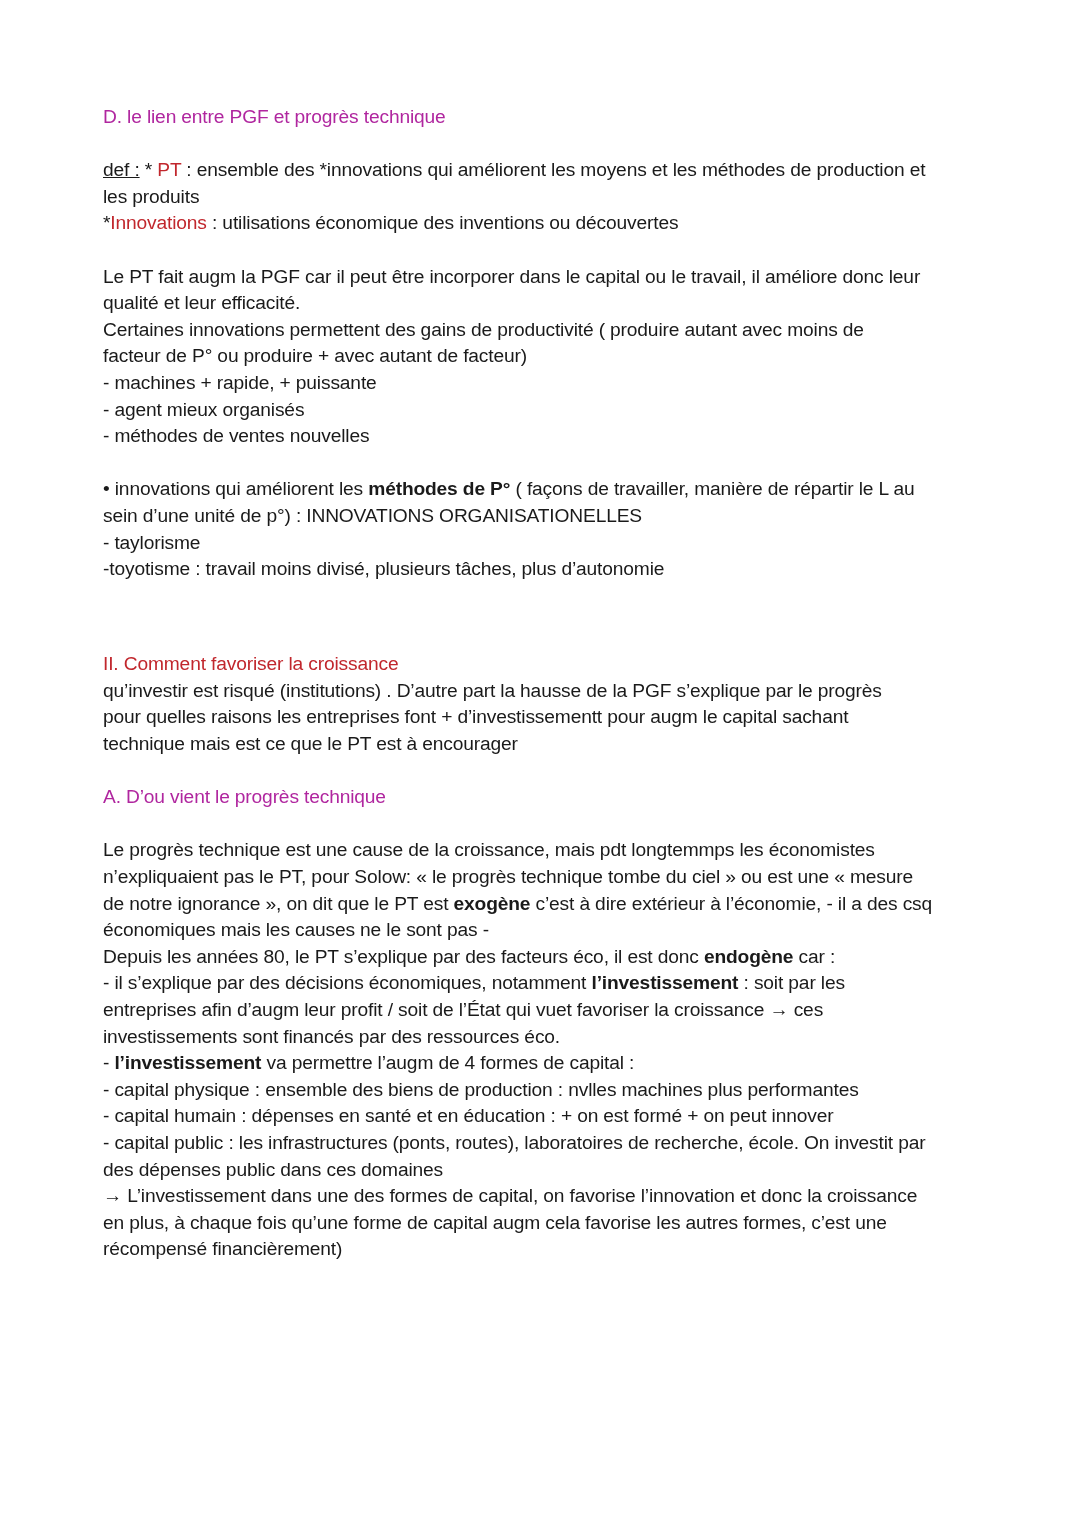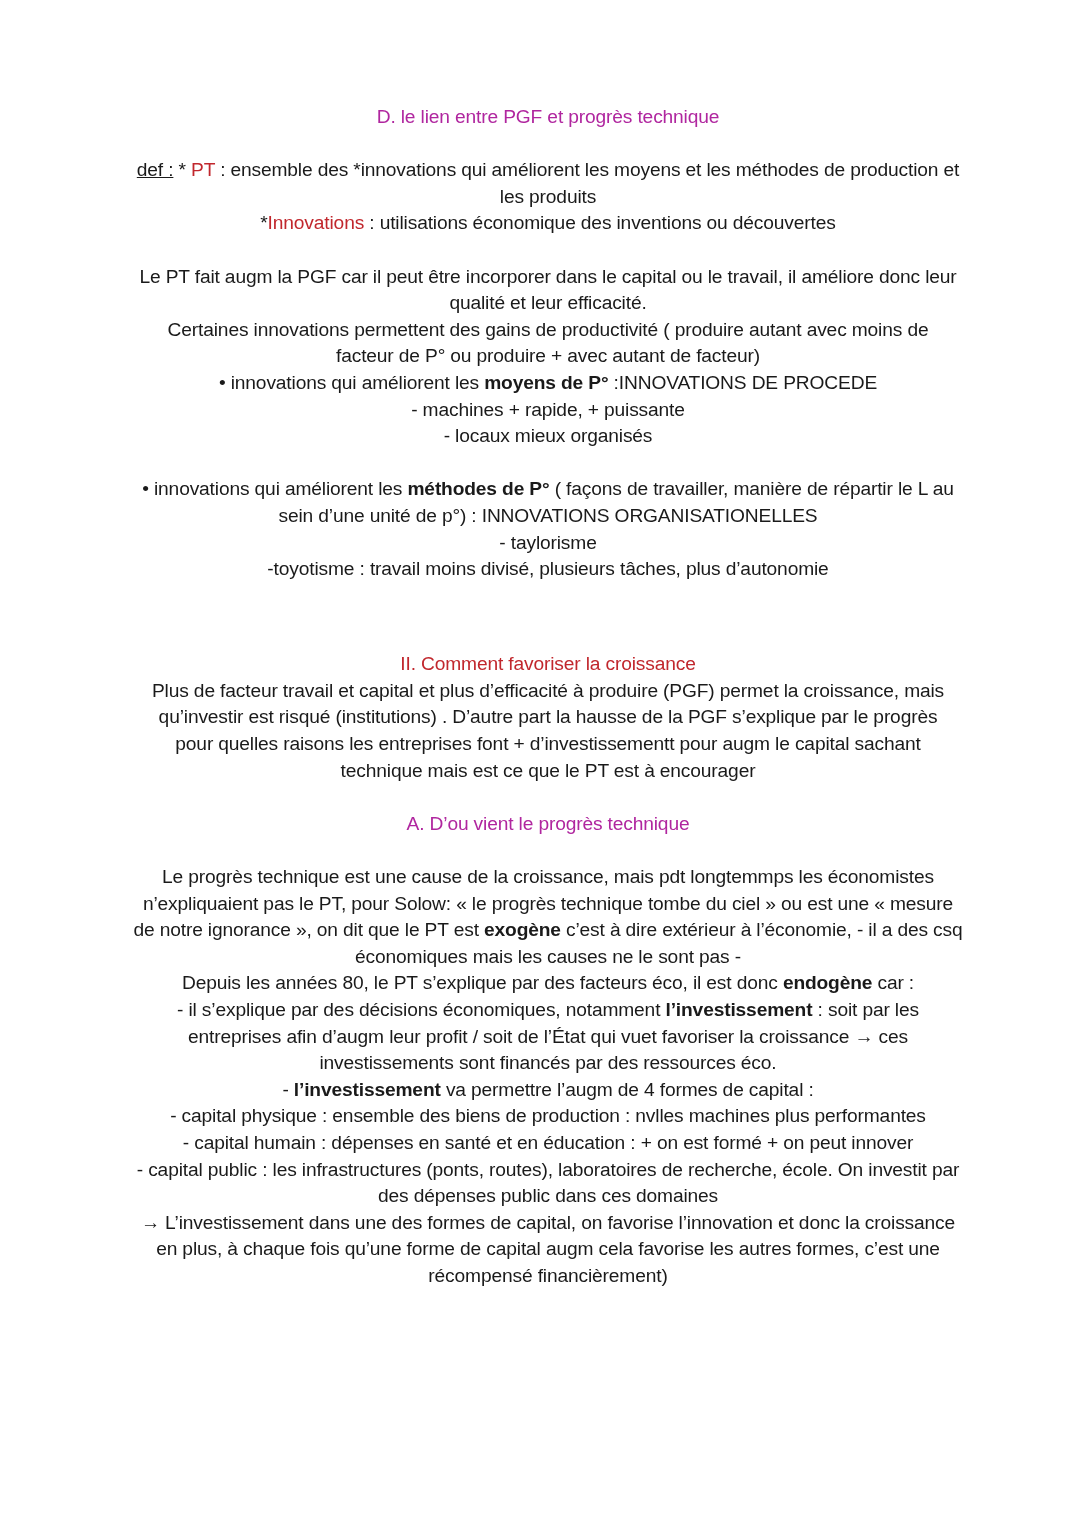--- a/index.html
+++ b/index.html
@@ -17,21 +17,21 @@
     }
     .page {
       position: absolute;
       left: 103px;
       top: 104px;
       width: 890px;
       font-size: 19.2px;
       line-height: 26.6px;
       letter-spacing: -0.15px;
     }
-    .line { white-space: nowrap; text-align: center; }
+    .line { white-space: nowrap; }
     .blank { height: 26.6px; }
     .h-magenta { color: #b0269f; }
     .h-red { color: #c1272d; margin-top: 42px; }
     .red { color: #c1272d; }
     .u { text-decoration: underline; }
     b { font-weight: bold; }
   </style>
 </head>
 <body>
 
@@ -42,33 +42,32 @@
   <div class="line"><span class="u">def :</span><span> * </span><span class="red">PT</span><span> : ensemble des *innovations qui améliorent les moyens et les méthodes de production et</span></div>
   <div class="line">les produits</div>
   <div class="line"><span>*</span><span class="red">Innovations</span><span> : utilisations économique des inventions ou découvertes</span></div>
   <div class="blank"></div>
 
   <div class="line">Le PT fait augm la PGF car il peut être incorporer dans le capital ou le travail, il améliore donc leur</div>
   <div class="line">qualité et leur efficacité.</div>
   <div class="line">Certaines  innovations permettent des gains de productivité ( produire autant avec moins de</div>
   <div class="line">facteur de P° ou produire + avec autant de facteur)</div>
 
-  <div class="line"><span>• innovations qui améliorent les </span><b>moyens de P°</b><span> :INNOVATIONS DE PROCEDE</span></div>
   <div class="line">- machines + rapide, + puissante</div>
-  <div class="line">- locaux mieux organisés</div>
+  <div class="line">- agent mieux organisés</div>
+  <div class="line">- méthodes de ventes nouvelles</div>
   <div class="blank"></div>
 
   <div class="line"><span>• innovations qui améliorent les </span><b>méthodes de P°</b><span> ( façons de travailler, manière de répartir le L au</span></div>
   <div class="line">sein d’une unité de p°) : INNOVATIONS ORGANISATIONELLES</div>
   <div class="line">- taylorisme</div>
   <div class="line">-toyotisme : travail moins divisé, plusieurs tâches, plus d’autonomie</div>
   <div class="blank"></div>
 
   <div class="line h-red">II. Comment favoriser la croissance</div>
-  <div class="line">Plus de facteur travail et capital et plus d’efficacité à produire (PGF) permet la croissance, mais</div>
   <div class="line">qu’investir est risqué (institutions) . D’autre part la hausse de la PGF s’explique par  le progrès</div>
   <div class="line">pour quelles raisons les entreprises  font + d’investissementt pour augm le capital sachant</div>
   <div class="line">technique mais est ce que le PT est à encourager</div>
   <div class="blank"></div>
 
   <div class="line h-magenta">A. D’ou vient le progrès technique</div>
   <div class="blank"></div>
   <div class="line">Le progrès technique est une cause de la croissance, mais pdt longtemmps  les économistes</div>
   <div class="line">n’expliquaient pas le PT, pour Solow: « le progrès technique tombe du ciel » ou est une « mesure</div>
   <div class="line"><span>de notre ignorance », on dit que le PT est </span><b>exogène</b><span> c’est à dire extérieur à l’économie, - il a des csq</span></div>

